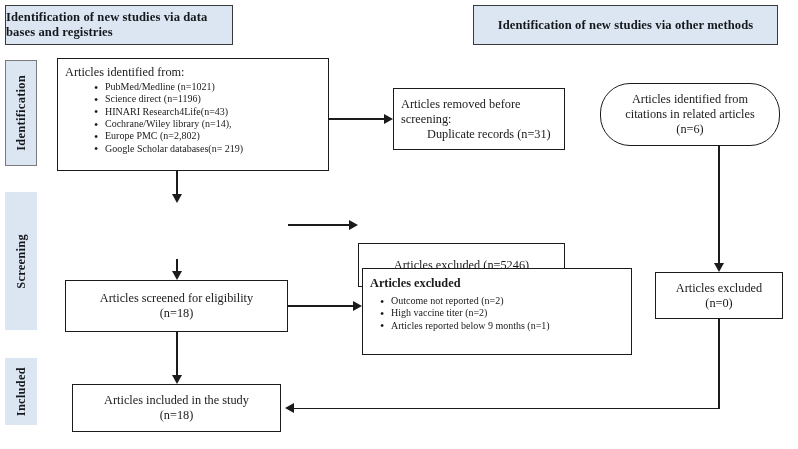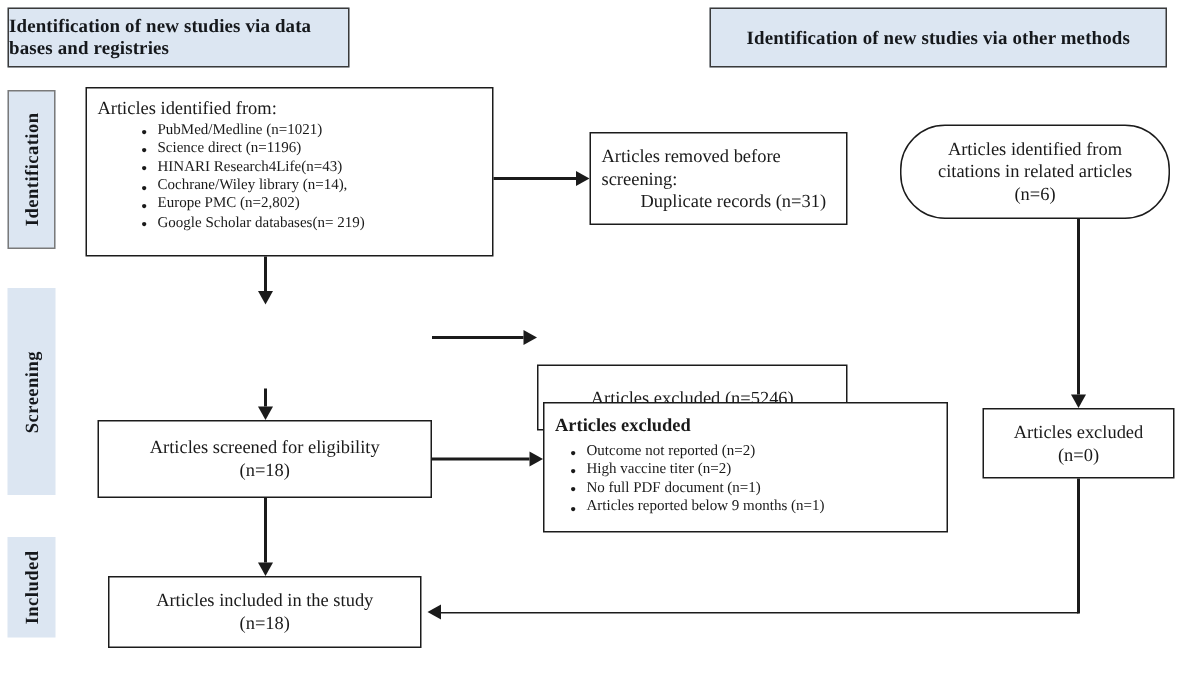--- a/index.html
+++ b/index.html
@@ -120,21 +120,20 @@
   <div class="box center" style="left:65px;top:280px;width:223px;height:52px;text-align:center;">
     <span>Articles screened for eligibility</span>
     <span>(n=18)</span>
   </div>
 
   <div class="box left" style="left:362px;top:268px;width:270px;height:87px;justify-content:flex-start;padding-top:7px;">
     <span class="bold">Articles excluded</span>
     <ul class="bl" style="margin-left:9px;margin-top:4px;">
       <li>Outcome not reported (n=2)</li>
       <li>High vaccine titer (n=2)</li>
-      <li>No full PDF document (n=1)</li>
       <li>Articles reported below 9 months (n=1)</li>
     </ul>
   </div>
 
   <div class="box center" style="left:655px;top:272px;width:128px;height:47px;">
     <span>Articles excluded</span>
     <span>(n=0)</span>
   </div>
 
   <div class="box center" style="left:72px;top:384px;width:209px;height:48px;">

